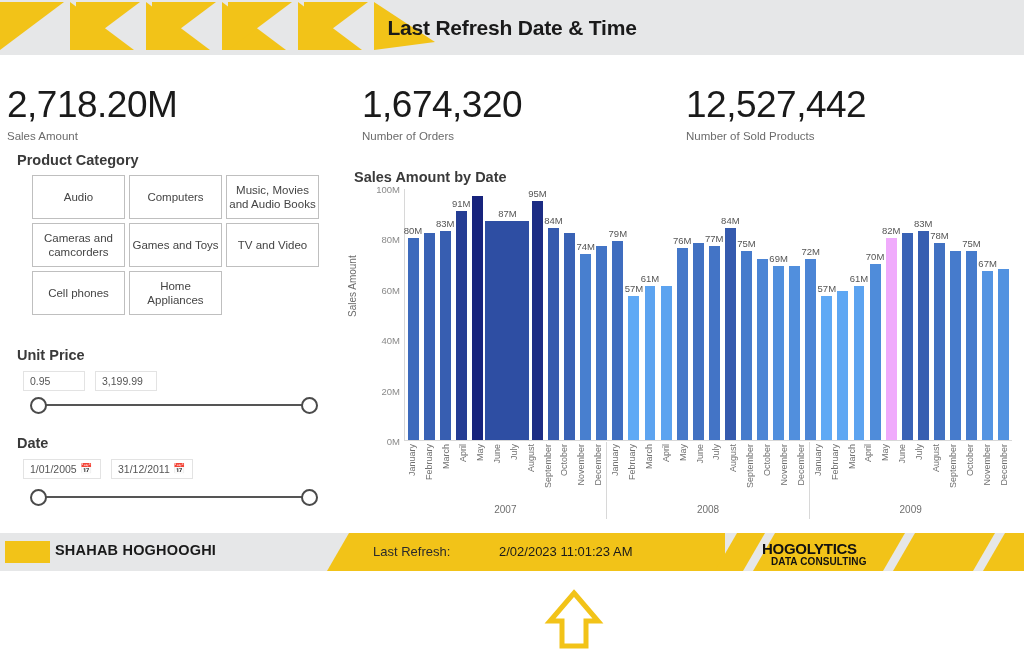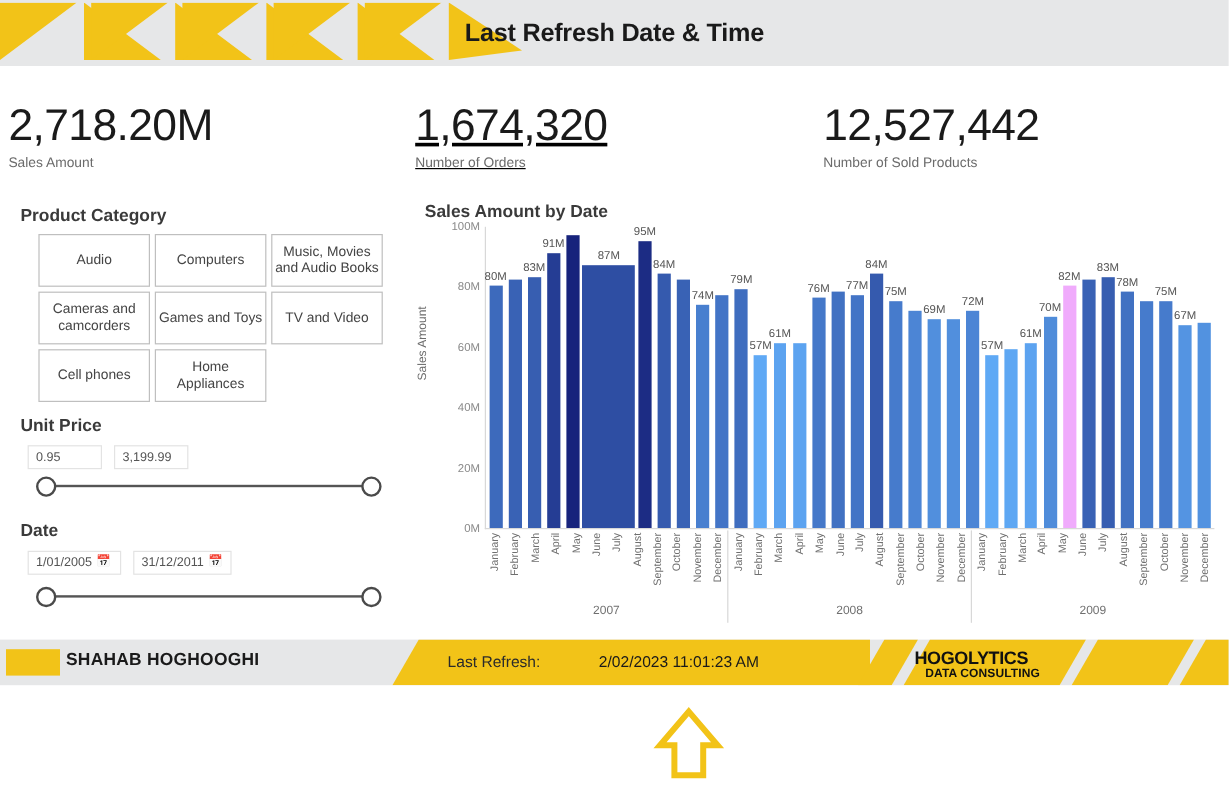--- a/index.html
+++ b/index.html
@@ -24,30 +24,30 @@
     font-size: 21px; font-weight: bold; color: #1a1a1a; letter-spacing: -0.2px;
   }
 
   
   .kpi-row { position: absolute; left: 0; top: 70px; width: 1024px; height: 88px; }
   .kpi {
     position: absolute; top: 0; height: 88px; background: #ffffff;
     display: flex; flex-direction: column; align-items: flex-start; justify-content: center;
   }
   .kpi-a { left: 7px;   width: 331px; }
-  .kpi-b { left: 346px; width: 332px; text-decoration: underline; }
+  .kpi-b { left: 362px; width: 332px; }
   .kpi-c { left: 686px; width: 331px; }
   .kpi-val { font-size: 37px; font-weight: 300; color: #1a1a1a; letter-spacing: -0.5px; line-height: 1.05; }
   .kpi-lbl { font-size: 11.5px; color: #6b6b6b; margin-top: 6px; }
 
   
   .panel { position: absolute; background: #ffffff; }
   .panel-title { font-size: 14.5px; font-weight: bold; color: #3a3a3a; }
 
-  .p-cat { left: 7px; top: 166px; width: 331px; height: 175px; }
+  .p-cat { left: 7px; top: 146px; width: 331px; height: 175px; }
   .p-cat .panel-title { position: absolute; left: 10px; top: 6px; }
   .cat-grid {
     position: absolute; left: 25px; top: 29px; width: 287px;
     display: grid; grid-template-columns: repeat(3, 1fr); gap: 4px 4px;
   }
   .cat-item {
     height: 44px; border: 1px solid #bfbfbf; background: #ffffff;
     display: flex; align-items: center; justify-content: center; text-align: center;
     font-size: 11.5px; color: #444; line-height: 1.25; padding: 2px;
   }

